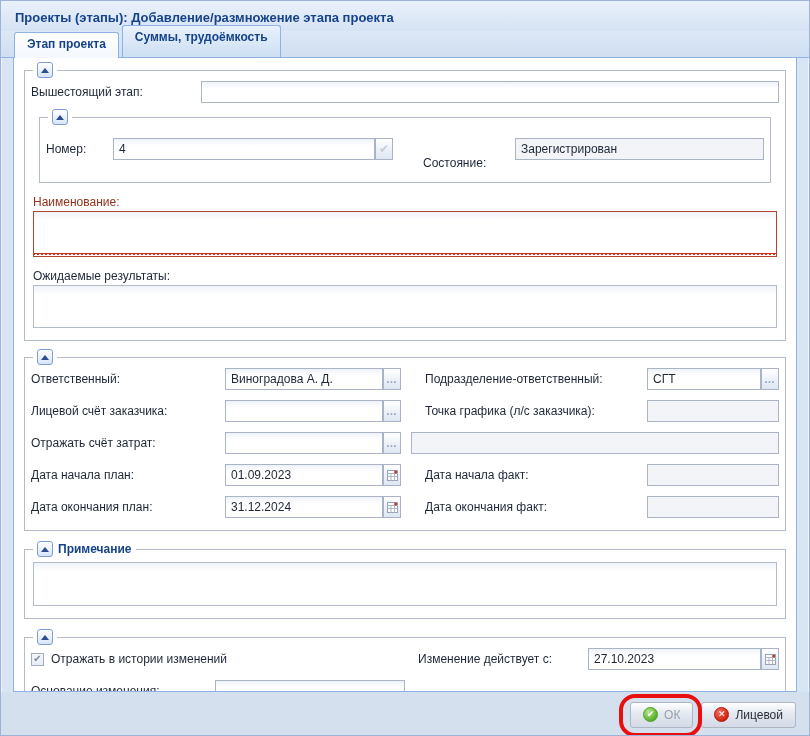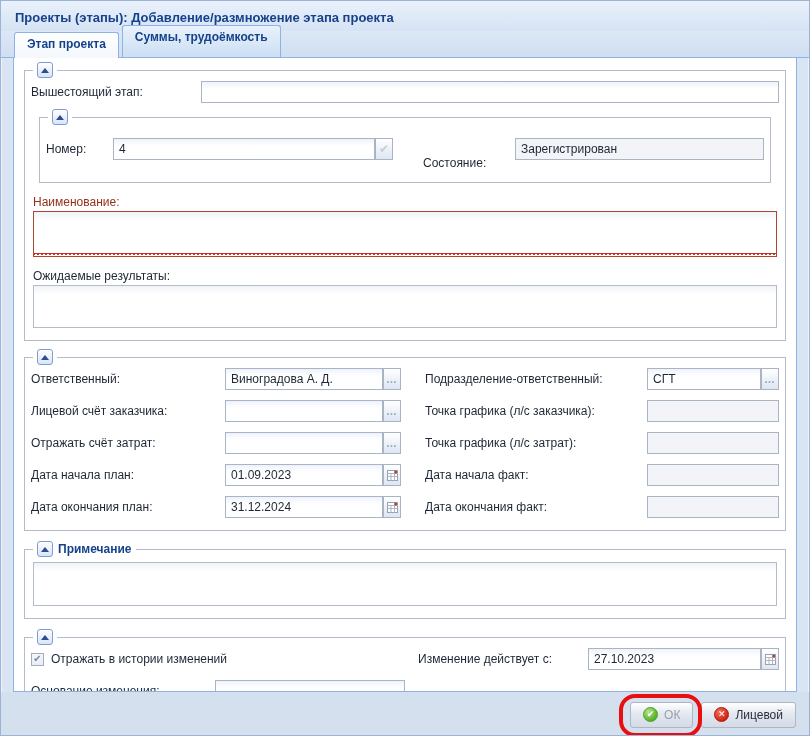--- a/index.html
+++ b/index.html
@@ -201,21 +201,20 @@
       </div>
 
       <div class="row">
         <label class="lbl w184">Отражать счёт затрат:</label>
         <div class="fld f176">
           <input class="txt" value="" style="">
           <button class="trig">
             <span class="dots">…</span>
           </button>
         </div>
-        <label class="lbl w212 ml14">Точка графика (л/с затрат):</label>
         <div class="fld grow">
           <input class="txt ro" readonly="" value="" style="">
         </div>
       </div>
 
       <div class="row">
         <label class="lbl w184">Дата начала план:</label>
         <div class="fld f176">
           <input class="txt" value="01.09.2023" style="">
           <button class="trig">

